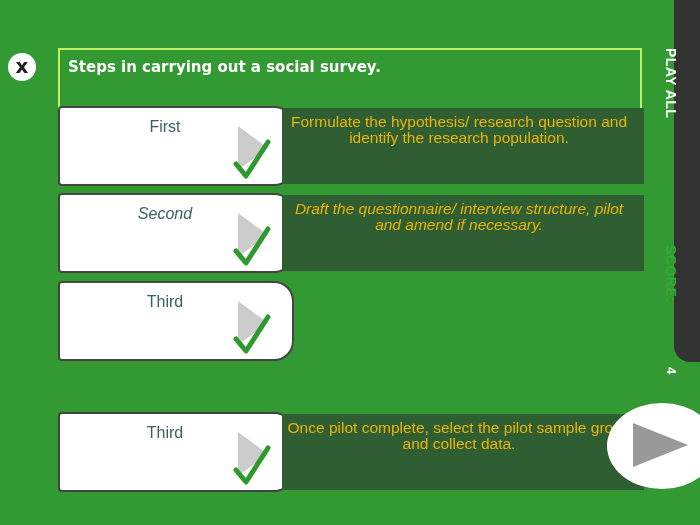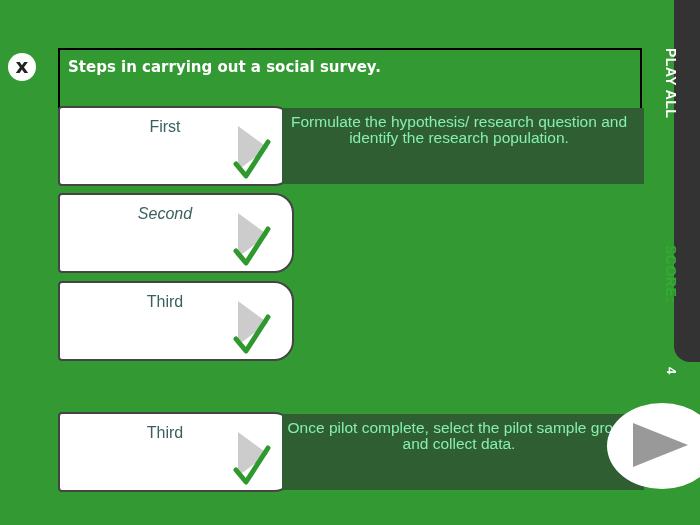--- a/index.html
+++ b/index.html
@@ -17,21 +17,21 @@
       cursor: pointer;
     }
     .close-btn span {
       font-family: "DejaVu Sans", sans-serif;
       font-weight: bold; font-size: 20px; color: #222222; line-height: 1;
       margin-top: -2px;
     }
     .title-box {
       position: absolute; left: 58px; top: 48px;
       width: 584px; height: 64px;
-      border: 2px solid #000000;
+      border: 2px solid #bef264;
       box-sizing: border-box;
       padding-left: 28px;
     }
     .title-text {
       position: absolute; left: 8px; top: 8px;
       font-family: "DejaVu Sans", sans-serif;
       font-weight: bold; font-size: 15px; color: #ffffff;
     }
     .row { position: absolute; left: 0; width: 700px; height: 82px; }
     .order-card {
@@ -57,21 +57,21 @@
     .check {
       position: absolute; left: 172px; top: 28px;
     }
     .step-box {
       position: absolute; left: 282px; top: 2px;
       width: 362px; height: 76px;
       background: #2f5e32;
     }
     .step-text {
       padding: 6px 8px 0 0;
-      text-align: center; font-size: 15.5px; color: #86efac;
+      text-align: center; font-size: 15.5px; color: #eab308;
       line-height: 16px;
     }
     .side-panel {
       position: absolute; left: 674px; top: 0;
       width: 26px; height: 362px;
       background: #333333;
       border-radius: 0 0 0 16px;
     }
     .play-all {
       position: absolute; left: 686px; top: 48px;
@@ -137,20 +137,23 @@
 </div>
 
 <div class="row" style="top:193px;font-style:italic;">
   <div class="order-card">
     <div class="order-label">Second</div>
     <div class="play-tri"></div>
     <svg class="check" width="40" height="46" viewBox="0 0 40 46">
       <polyline points="4,28 14,40 36,6" fill="none" stroke="#2e9a2e" stroke-width="5" stroke-linecap="round" stroke-linejoin="round"></polyline>
     </svg>
   </div>
+  <div class="step-box">
+    <div class="step-text">Draft the questionnaire/ interview structure, pilot and amend if necessary.</div>
+  </div>
 </div>
 
 <div class="row" style="top:281px;">
   <div class="order-card">
     <div class="order-label">Third</div>
     <div class="play-tri"></div>
     <svg class="check" width="40" height="46" viewBox="0 0 40 46">
       <polyline points="4,28 14,40 36,6" fill="none" stroke="#2e9a2e" stroke-width="5" stroke-linecap="round" stroke-linejoin="round"></polyline>
     </svg>
   </div>

